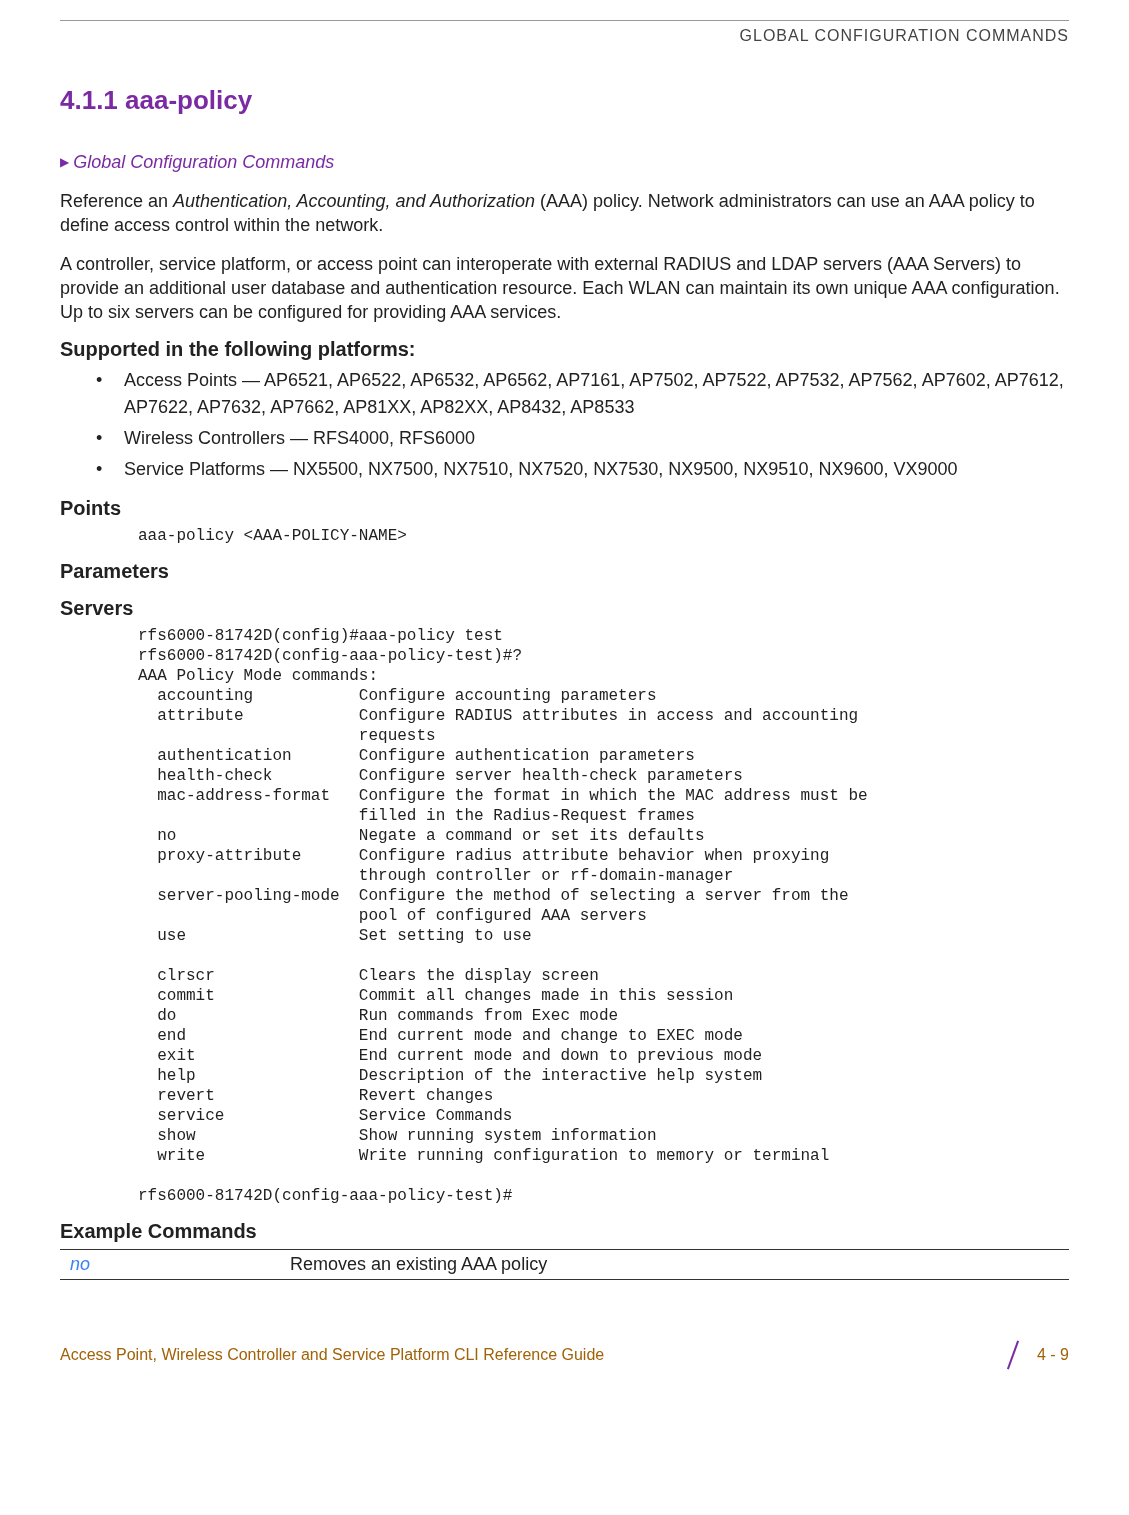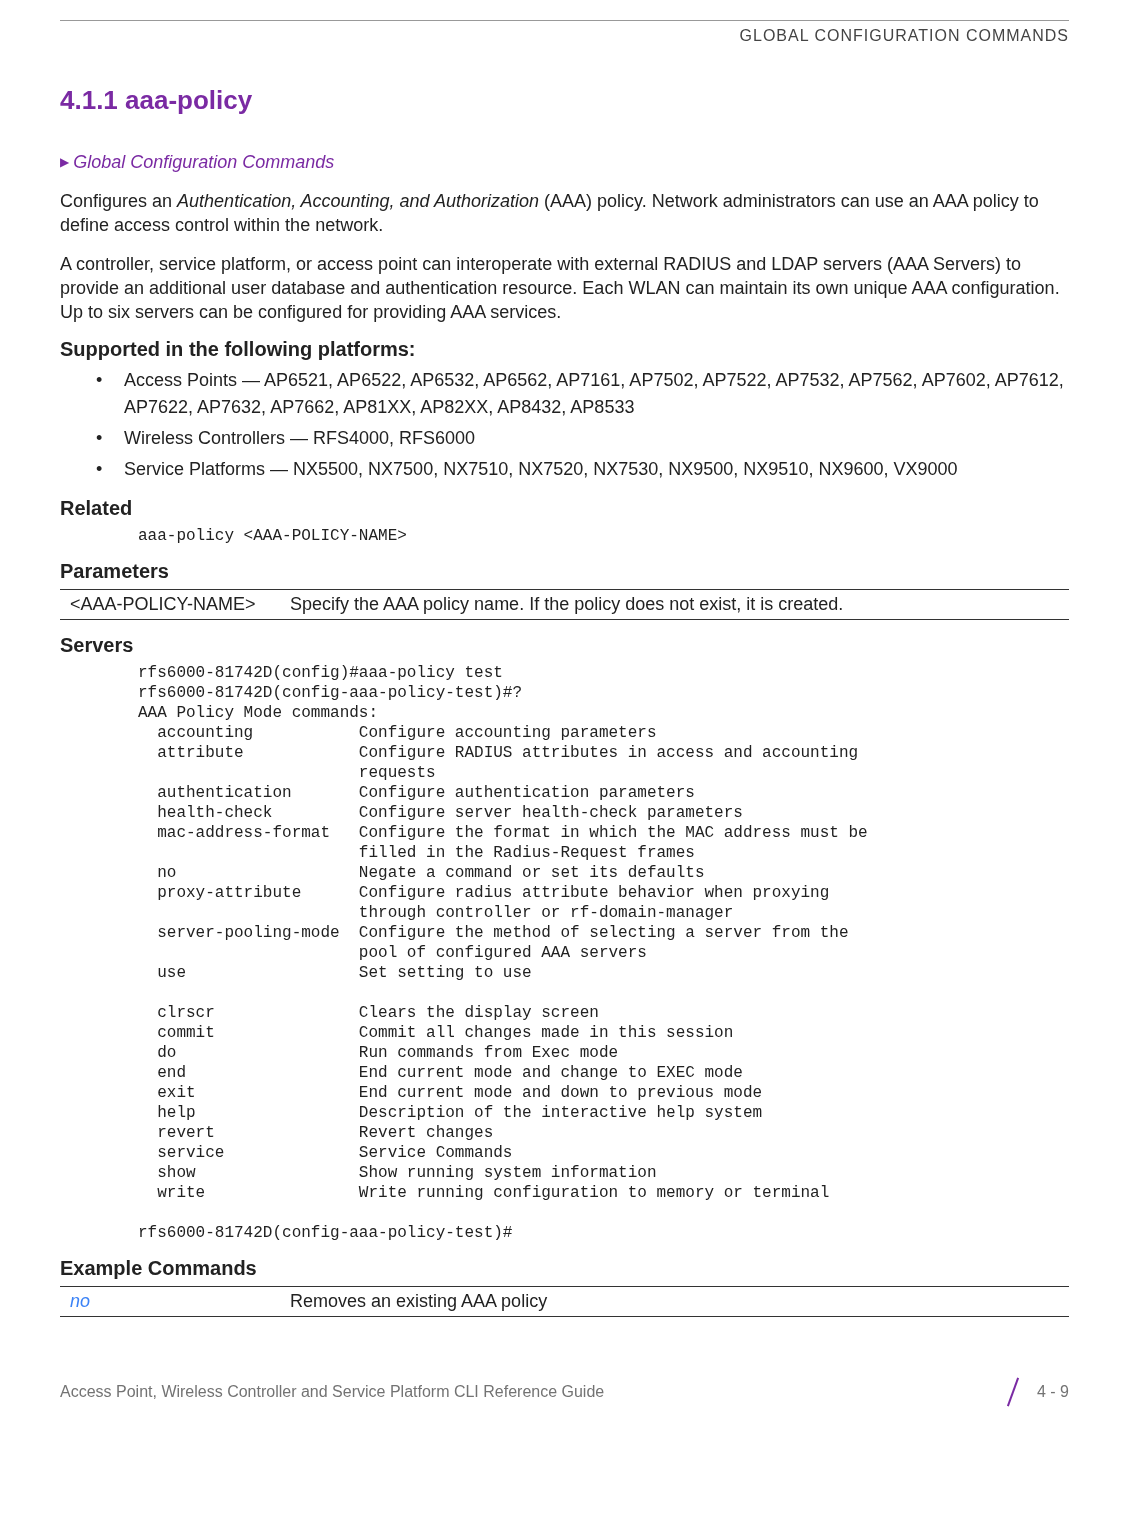--- a/index.html
+++ b/index.html
@@ -106,21 +106,21 @@
     font-size: 18px;
     font-weight: 300;
   }
   table.related-table td.left { width: 200px; color: #3b82f6; font-style: italic; font-weight:400;}
   .footer {
     margin-top: 60px;
     display: flex;
     justify-content: space-between;
     align-items: center;
     font-size: 16px;
-    color: #737373;
+    color: #a16207;
     font-weight: 300;
   }
   .footer .slash {
     width: 30px; height: 30px;
     position: relative;
     margin: 0 10px;
   }
   .footer .slash::before {
     content:"";
     position:absolute;
@@ -139,45 +139,37 @@
   <div class="header-rule"></div>
   <div class="running-head">GLOBAL CONFIGURATION COMMANDS</div>
 
   <div class="section-title">4.1.1 aaa-policy</div>
 
   <div class="breadcrumb-row">
     <span class="arrow">▶</span><span>Global Configuration Commands</span>
   </div>
 
   <p class="body">
-    <span>Configures an </span><em>Authentication, Accounting, and Authorization</em><span> (AAA) policy. Network administrators can use an AAA policy to define access control within the network.</span>
+    <span>Reference an </span><em>Authentication, Accounting, and Authorization</em><span> (AAA) policy. Network administrators can use an AAA policy to define access control within the network.</span>
   </p>
 
   <p class="body">A controller, service platform, or access point can interoperate with external RADIUS and LDAP servers (AAA Servers) to provide an additional user database and authentication resource. Each WLAN can maintain its own unique AAA configuration. Up to six servers can be configured for providing AAA services.</p>
 
   <div class="subhead">Supported in the following platforms:</div>
   <ul class="bullets">
     <li>Access Points — AP6521, AP6522, AP6532, AP6562, AP7161, AP7502, AP7522, AP7532, AP7562, AP7602, AP7612, AP7622, AP7632, AP7662, AP81XX, AP82XX, AP8432, AP8533</li>
     <li>Wireless Controllers — RFS4000, RFS6000</li>
     <li>Service Platforms — NX5500, NX7500, NX7510, NX7520, NX7530, NX9500, NX9510, NX9600, VX9000</li>
   </ul>
 
-  <div class="subhead">Related</div>
+  <div class="subhead">Points</div>
   <div class="mono">aaa-policy &lt;AAA-POLICY-NAME&gt;</div>
 
   <div class="subhead">Parameters</div>
 
-  <table class="param-table">
-    <tbody>
-        <tr>
-      <td class="left">&lt;AAA-POLICY-NAME&gt;</td>
-      <td>Specify the AAA policy name. If the policy does not exist, it is created.</td>
-    </tr>
-  </tbody>
-    </table>
 
   <div class="subhead">Servers</div>
   <div class="mono">rfs6000-81742D(config)#aaa-policy test
 rfs6000-81742D(config-aaa-policy-test)#?
 AAA Policy Mode commands:
   accounting           Configure accounting parameters
   attribute            Configure RADIUS attributes in access and accounting
                        requests
   authentication       Configure authentication parameters
   health-check         Configure server health-check parameters

